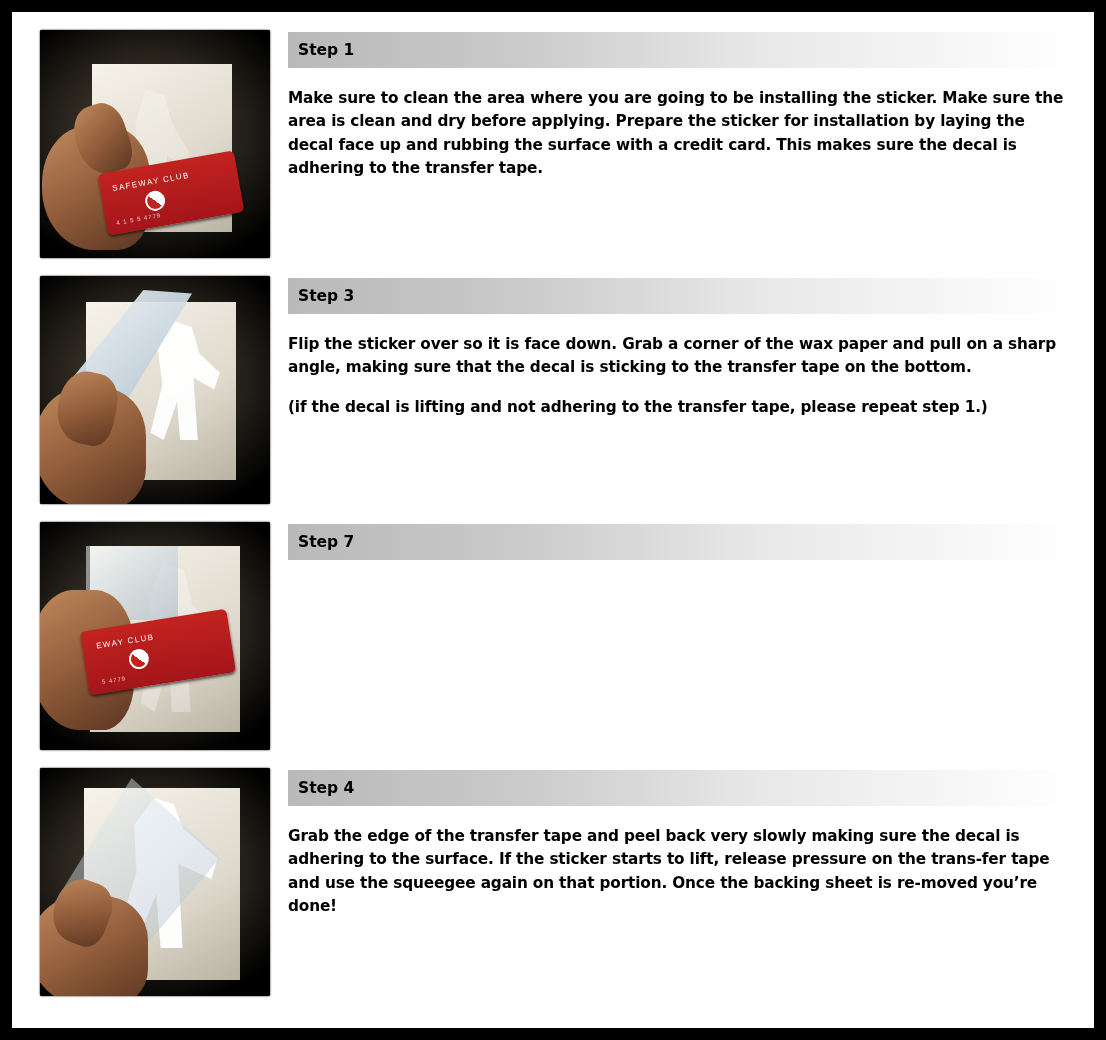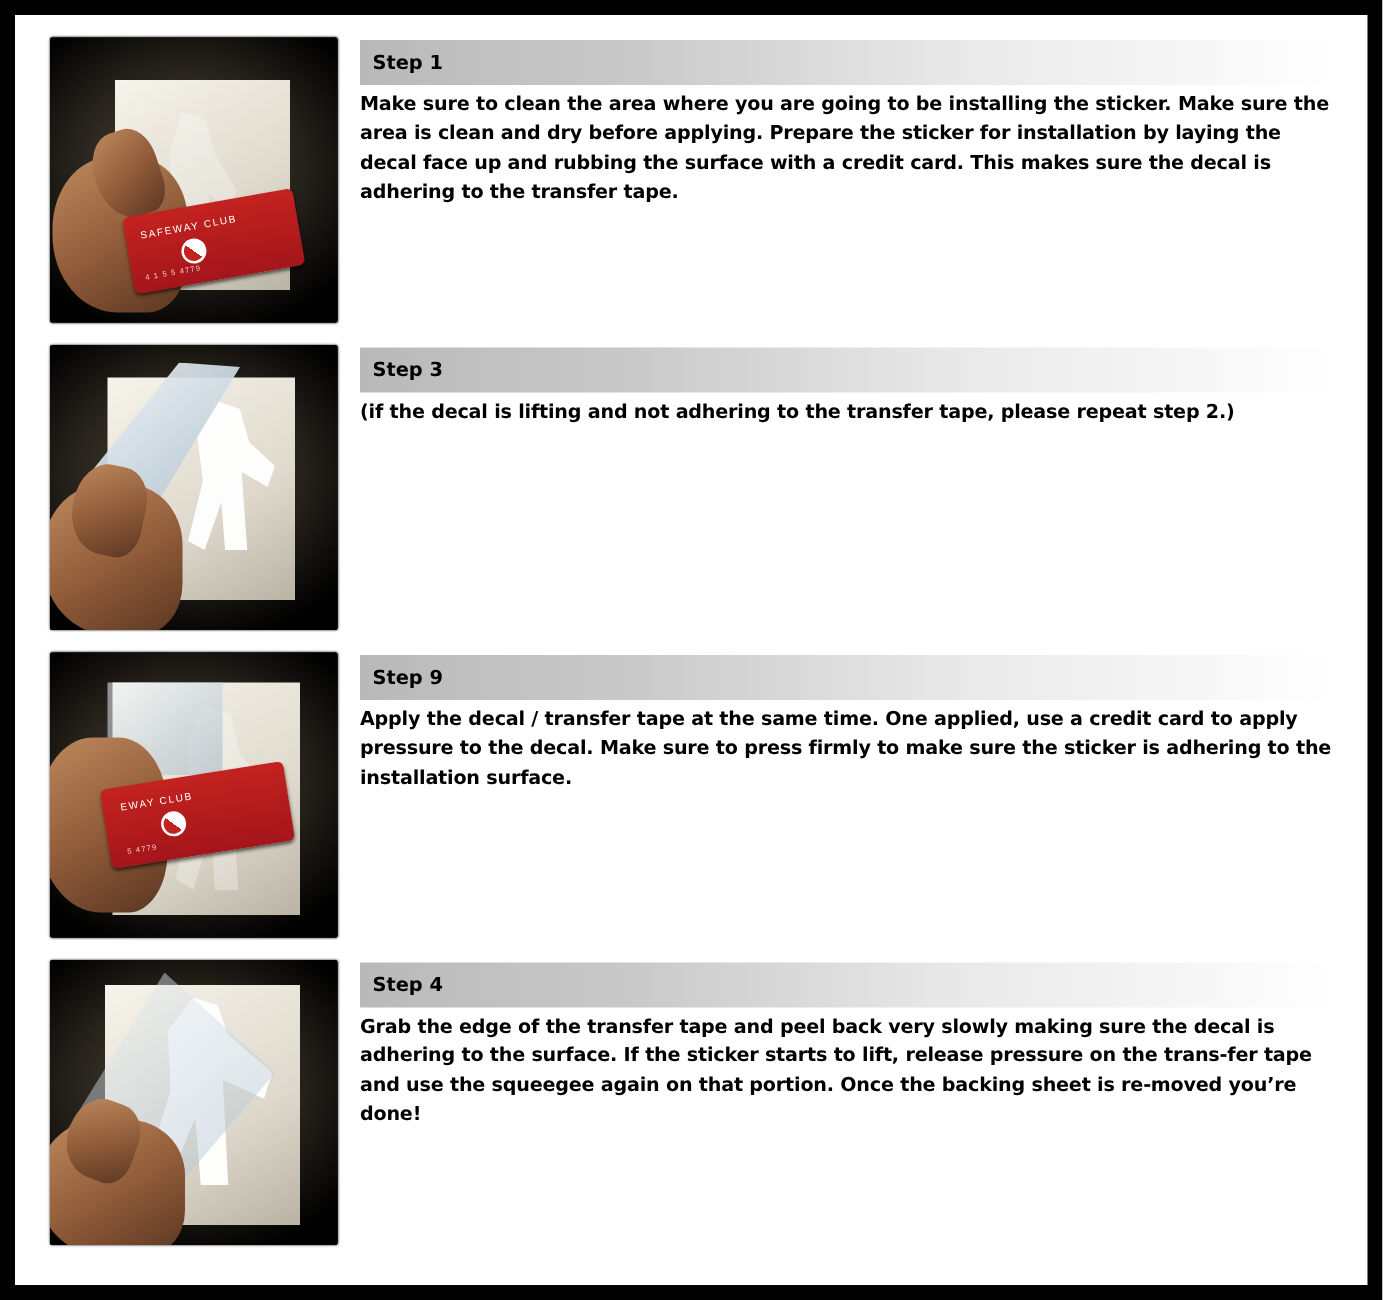--- a/index.html
+++ b/index.html
@@ -131,21 +131,21 @@
     box-sizing: border-box;
   }
   .step-header span {
     font-family: "DejaVu Sans", sans-serif;
     font-weight: bold;
     font-size: 15.5px;
     color: #000000;
     letter-spacing: 0px;
   }
   .step-body {
-    margin-top: 4px;
+    margin-top: 19px;
     font-family: "DejaVu Sans", sans-serif;
     font-weight: bold;
     font-size: 15.3px;
     line-height: 1.52;
     color: #000000;
     letter-spacing: -0.15px;
   }
   .step-body p {
     margin: 0 0 16px 0;
   }
@@ -193,21 +193,22 @@
           <div class="peel" style="left:24px; top:14px; width:128px; height:176px; clip-path:polygon(62% 0%, 100% 2%, 18% 100%, 0% 56%);"></div>
           <div class="hand" style="left:-6px; top:112px; width:112px; height:120px;"></div>
           <div class="hand" style="left:18px; top:96px; width:58px; height:72px; transform:rotate(12deg);"></div>
         </div>
       </div>
       <div class="text-col">
         <div class="step-header">
           <span>Step 3</span>
         </div>
         <div class="step-body">
-          <p>(if the decal is lifting and not adhering to the transfer tape, please repeat step 2.)</p>
+          <p>Flip the sticker over so it is face down.  Grab a corner of the wax paper and pull on a sharp angle, making sure that the decal is sticking to the transfer tape on the bottom.</p>
+          <p>(if the decal is lifting and not adhering to the transfer tape, please repeat step 1.)</p>
         </div>
       </div>
     </div>
 
     <div class="step-row">
       <div class="photo-wrap">
         <div class="photo">
           <div class="bg"></div>
           <div class="paper glow" style="left:50px; top:24px; width:150px; height:186px;"></div>
           <div class="silhouette" style="left:96px; top:40px; width:78px; height:150px; opacity:0.30; clip-path:polygon(34% 0%,62% 6%,72% 28%,100% 44%,92% 58%,64% 48%,70% 100%,46% 100%,42% 68%,24% 100%,6% 94%,22% 54%,16% 24%);"></div>
@@ -215,24 +216,21 @@
           <div class="hand" style="left:-10px; top:68px; width:104px; height:140px;"></div>
           <div class="card" style="left:44px; top:98px; width:148px; height:64px; transform:rotate(-9deg);">
             <div class="cardtext" style="left:14px; top:12px;">EWAY CLUB</div>
             <div class="swirl" style="left:44px; top:26px;"></div>
             <div class="cardnum" style="left:14px; top:50px;">5 4779</div>
           </div>
         </div>
       </div>
       <div class="text-col">
         <div class="step-header">
-          <span>Step 9</span>
-        </div>
-        <div class="step-body">
-          <p>Apply the decal / transfer tape at the same time.  One applied, use a credit card to apply pressure to the decal.  Make sure to press firmly to make sure the sticker is adhering to the installation surface.</p>
+          <span>Step 7</span>
         </div>
       </div>
     </div>
 
     <div class="step-row">
       <div class="photo-wrap">
         <div class="photo">
           <div class="bg"></div>
           <div class="paper glow" style="left:44px; top:20px; width:156px; height:192px;"></div>
           <div class="silhouette" style="left:70px; top:30px; width:110px; height:150px; opacity:0.95; clip-path:polygon(40% 0%,58% 4%,66% 20%,98% 40%,92% 54%,62% 44%,66% 100%,46% 100%,42% 64%,22% 100%,6% 92%,24% 50%,22% 18%);"></div>

